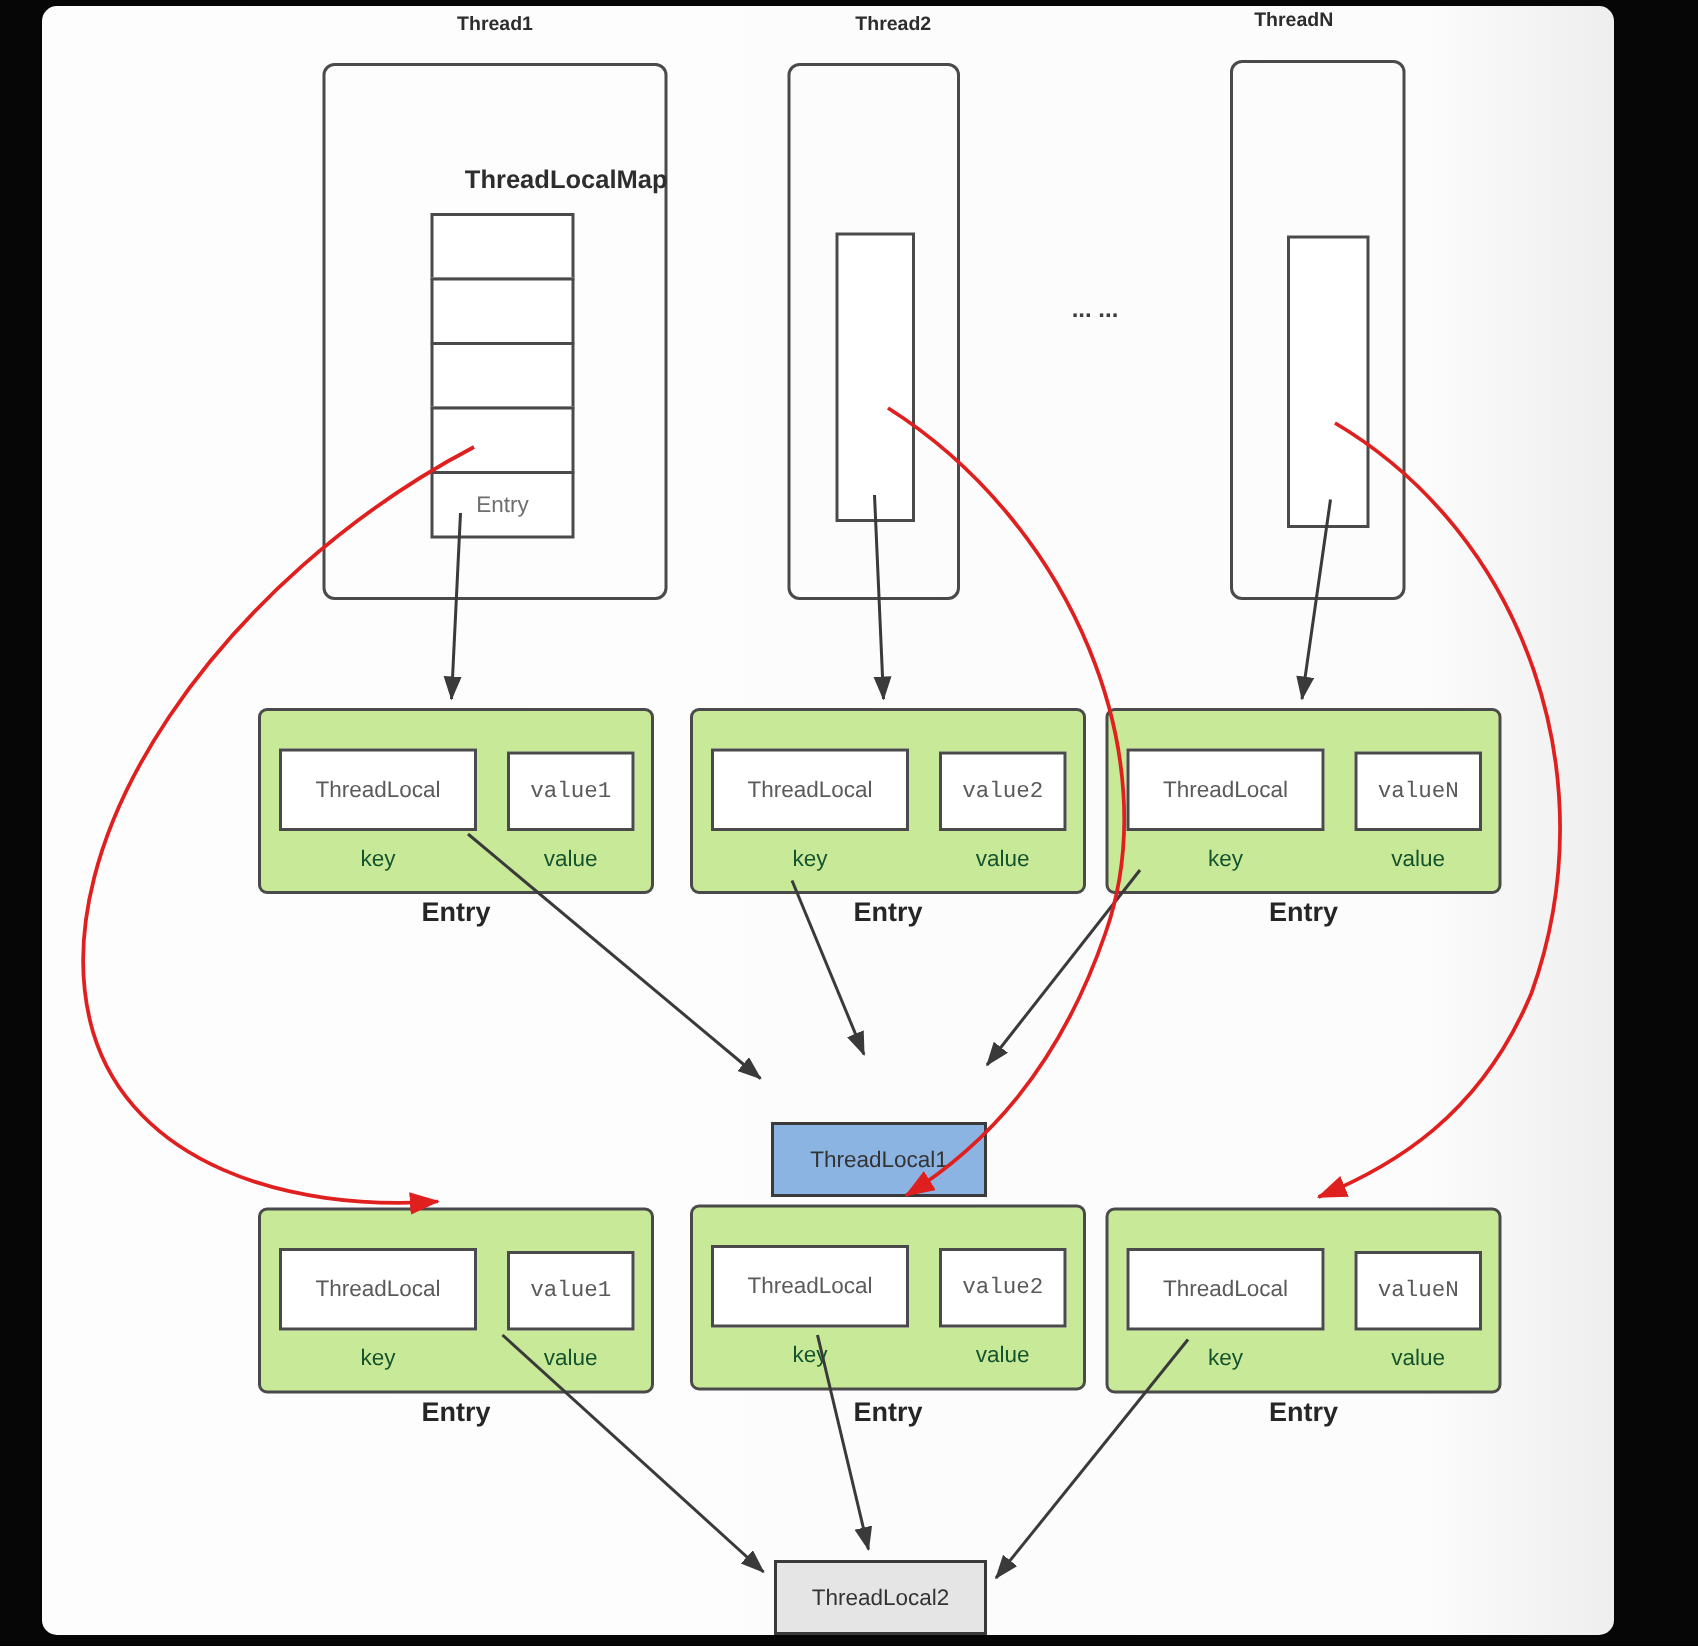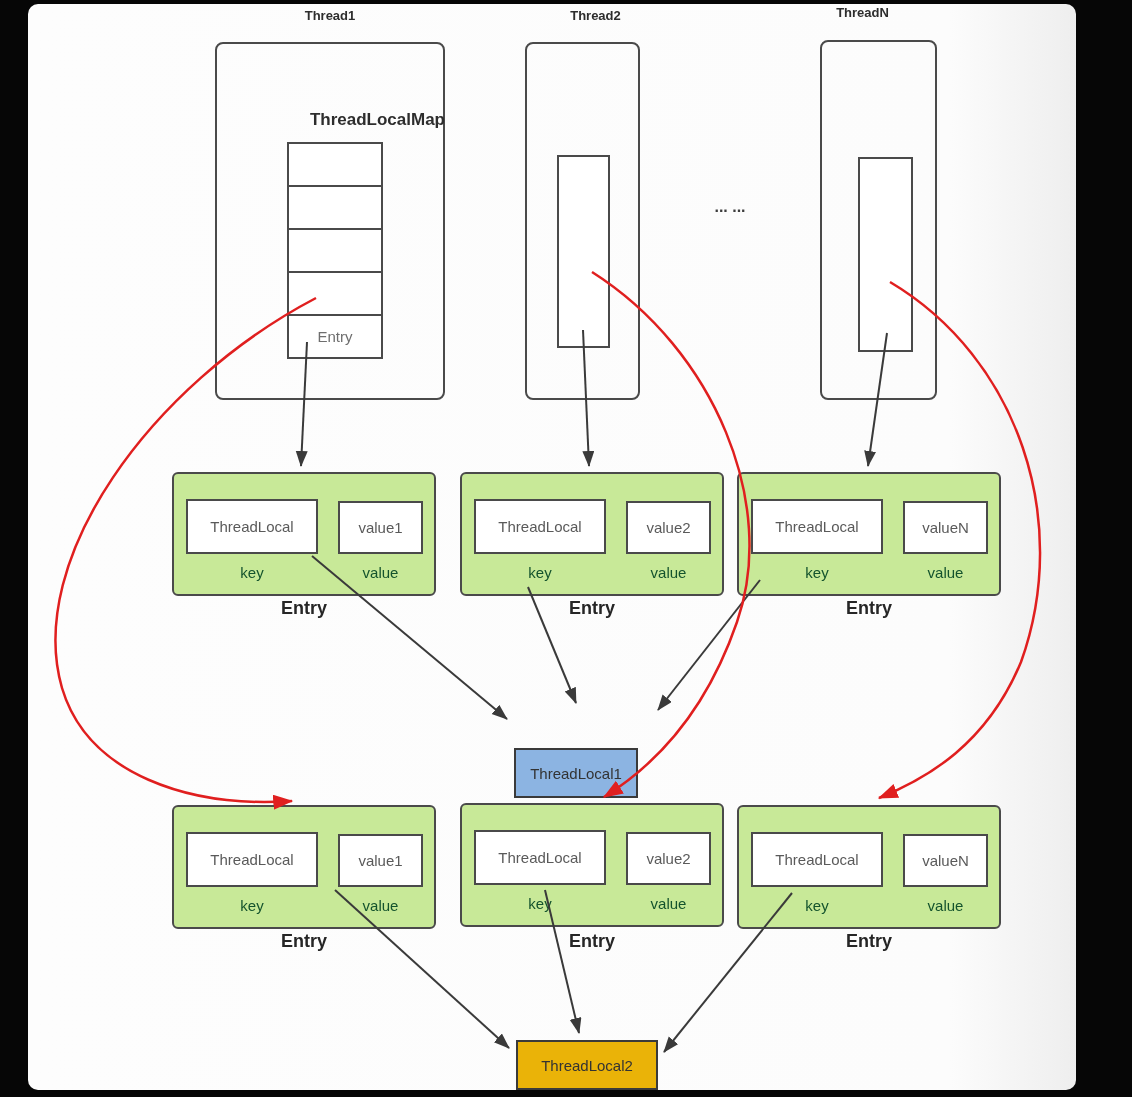--- a/index.html
+++ b/index.html
@@ -16,29 +16,29 @@
   .cell { width:96px; height:45px; border:2px solid #4a4a4a; margin-top:-2px; background:#fff;
           display:flex; align-items:center; justify-content:center; font-size:15px; color:#6e6e6e; }
   .cell:first-child { margin-top:0; }
   .inner-rect { position:absolute; border:2px solid #4a4a4a; background:#fff; }
   .ellipsis { position:absolute; text-align:center; font-size:16px; font-weight:bold; color:#3c3c3c; }
   .entry-box { position:absolute; width:264px; height:124px; background:#c8e998;
                border:2px solid #4a4a4a; border-radius:6px; }
   .kv { position:absolute; background:#fff; border:2px solid #4a4a4a;
         display:flex; align-items:center; justify-content:center; font-size:15px; color:#5a5a5a; }
   .key-box { left:12px; top:25px; width:132px; height:55px;justify-content:center; }
-  .value-box { left:164px; top:27px; width:85px; height:53px; }
+  .value-box { left:164px; top:27px; width:85px; height:53px;font-family:Liberation Mono, monospace; }
   .kv-label { position:absolute; top:90px; text-align:center; font-size:15px; color:#14532d; }
   .key-label { left:12px; width:132px; }
   .value-label { left:164px; width:85px; }
   .entry-caption { position:absolute; text-align:center; font-weight:bold; font-size:18px; color:#262626; }
   .node { position:absolute; border:2px solid #3a3a3a; display:flex; align-items:center;
           justify-content:center; font-size:15px; color:#333; }
   .node-blue { background:#8cb4e2; }
-  .node-pink { background:#eab308; }
+  .node-pink { background:#e5e5e5; }
   svg.arrows { position:absolute; left:0; top:0; pointer-events:none; }
 </style>
 </head>
 <body>
 
 <div class="stage">
   <div class="panel"></div>
 
   <div class="thread-title" style="left:215px;top:8px;width:230px;">Thread1</div>
   <div class="thread-box" style="left:215px;top:42px;width:230px;height:358px;"></div>
@@ -92,21 +92,21 @@
         <span>ThreadLocal</span>
       </div>
     <div class="kv value-box">
         <span>valueN</span>
       </div>
     <div class="kv-label key-label">key</div>
     <div class="kv-label value-label">value</div>
   </div>
   <div class="entry-caption" style="left:737px;top:598px;width:264px;">Entry</div>
 
-  <div class="node node-blue" style="left:514px;top:748px;width:124px;height:50px;">ThreadLocal1</div>
+  <div class="node node-blue" style="left:514px;top:748px;width:144px;height:50px;">ThreadLocal1</div>
 
   <div class="entry-box" style="left:172px;top:805px;">
     <div class="kv key-box">
         <span>ThreadLocal</span>
       </div>
     <div class="kv value-box">
         <span>value1</span>
       </div>
     <div class="kv-label key-label">key</div>
     <div class="kv-label value-label">value</div>

